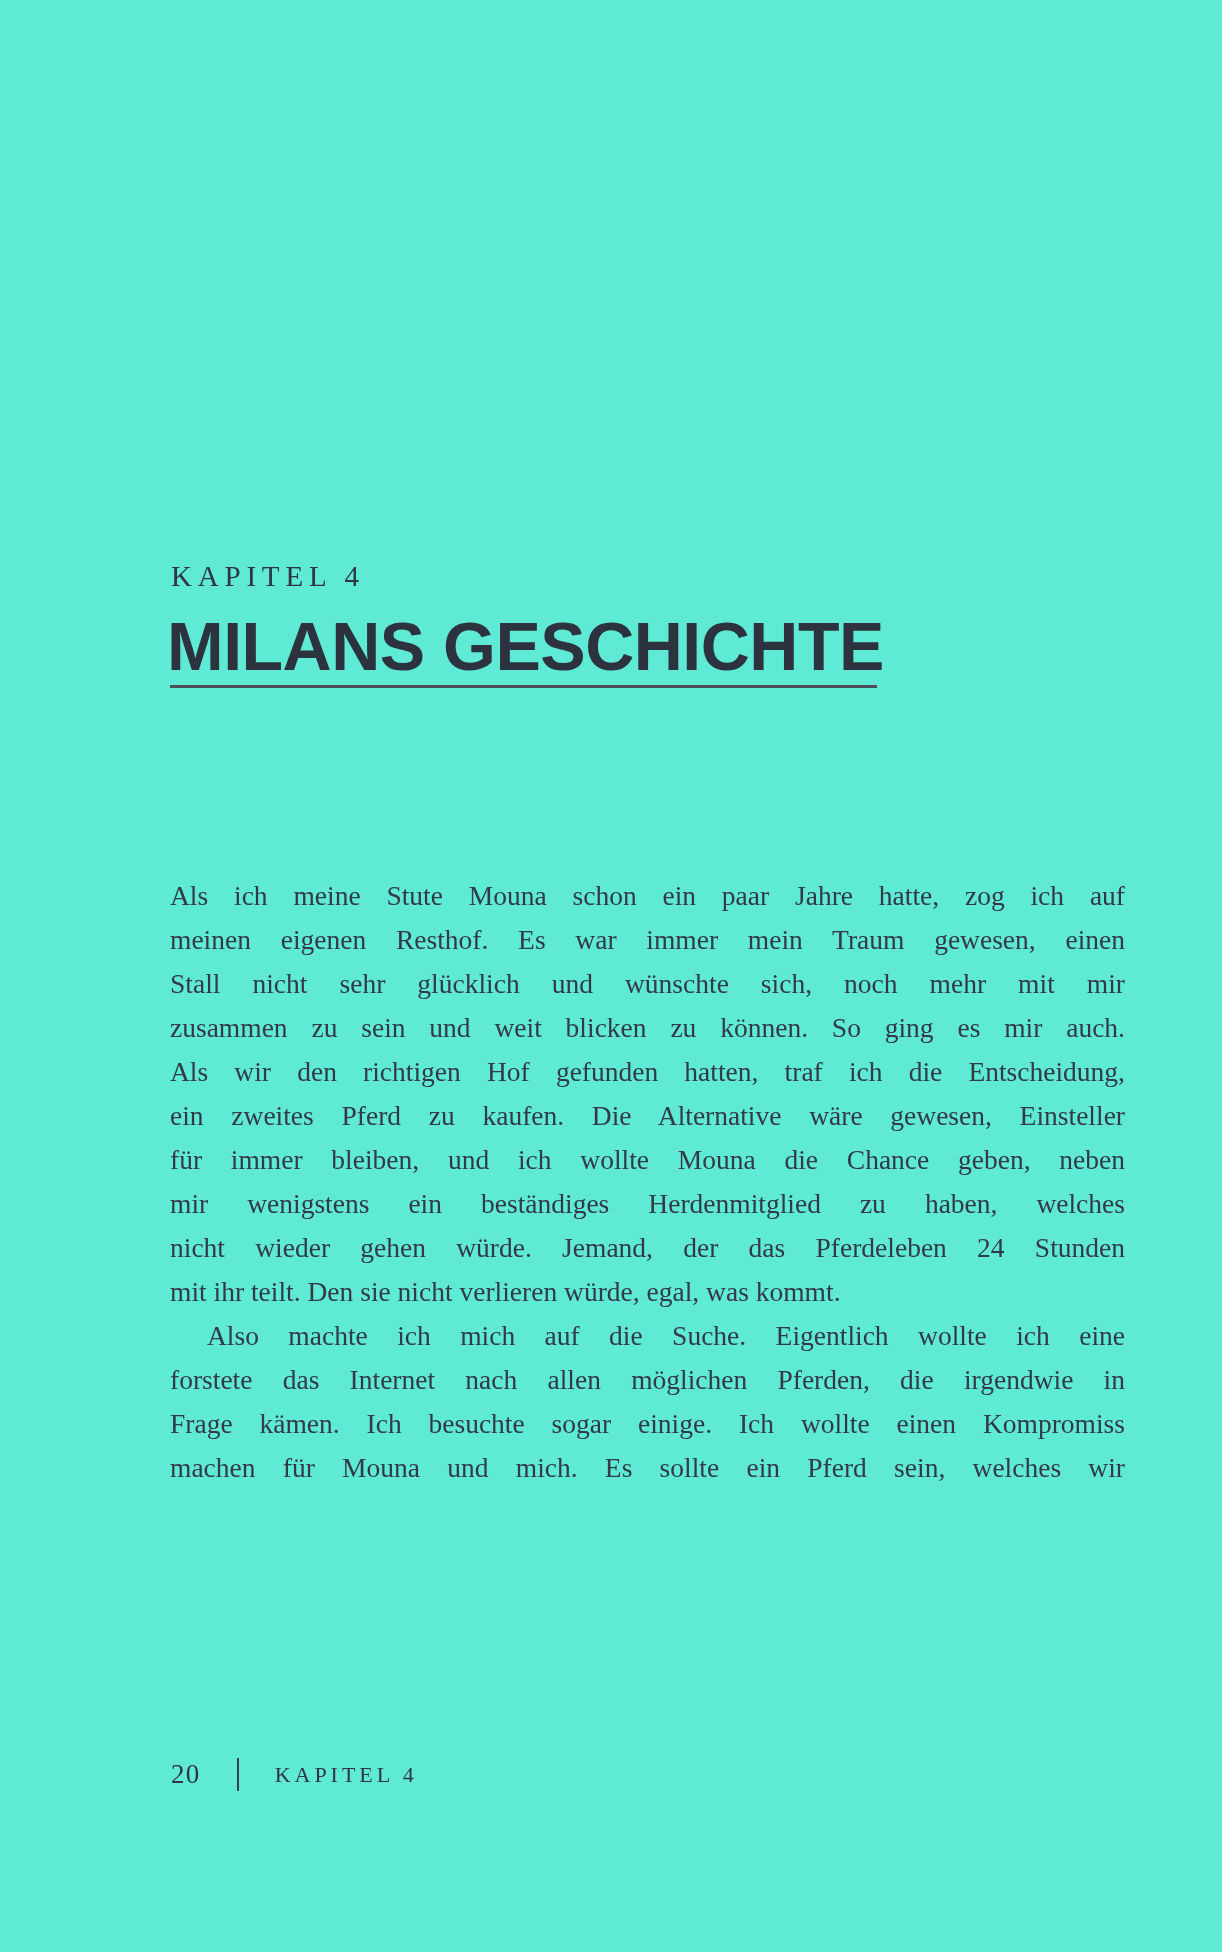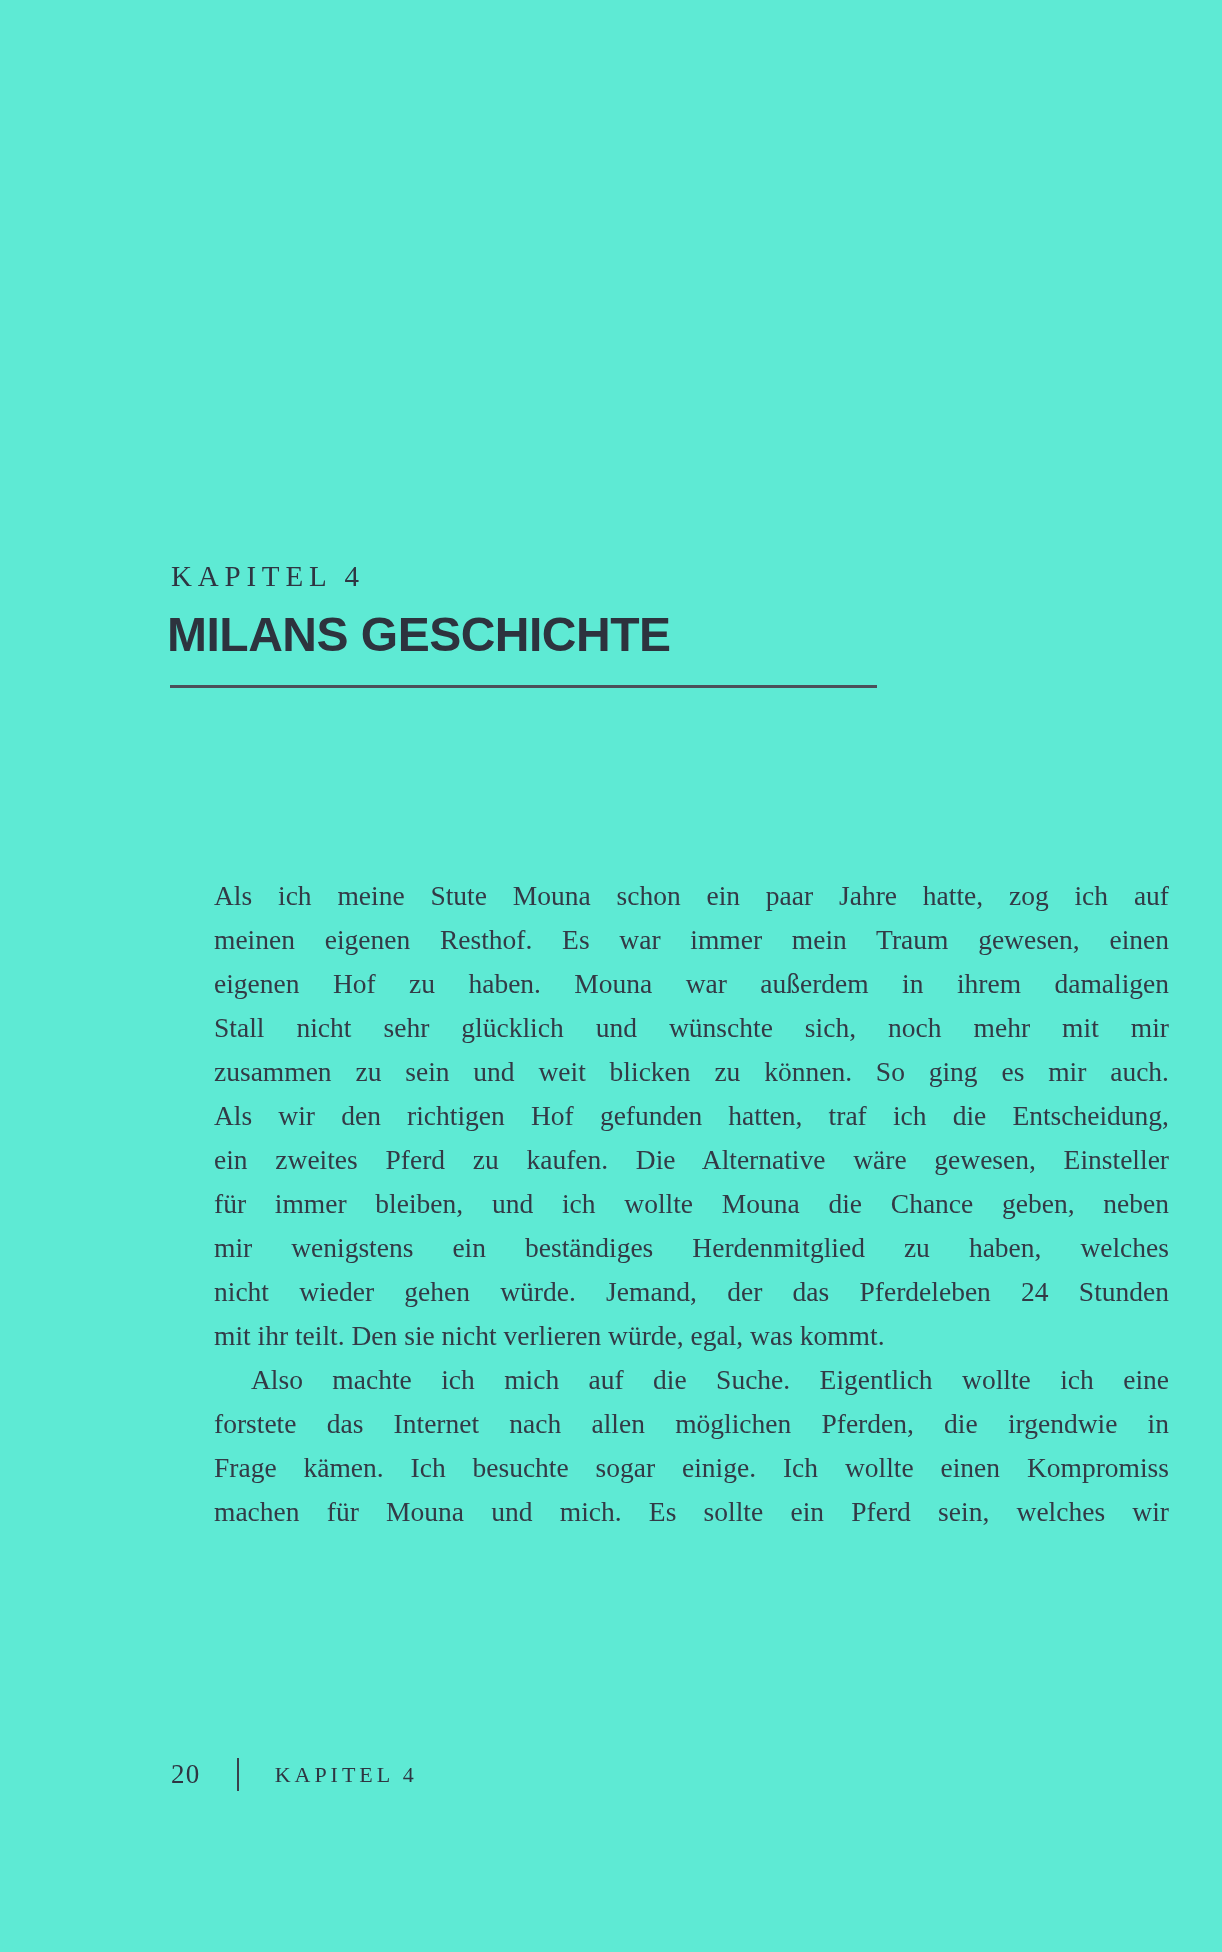--- a/index.html
+++ b/index.html
@@ -19,42 +19,41 @@
     letter-spacing: 0.2em;
     color: #2f3542;
     white-space: nowrap;
   }
   .title {
     position: absolute;
     left: 167px;
     top: 607px;
     font-family: "Liberation Sans", sans-serif;
     font-weight: bold;
-    font-size: 48px;
+    font-size: 68px;
     letter-spacing: -0.5px;
     color: #2d333e;
     white-space: nowrap;
   }
   .rule {
     position: absolute;
     left: 170px;
     top: 685px;
     width: 707px;
     height: 3px;
     background: #4b505a;
   }
   .body-text {
     position: absolute;
     left: 170px;
     top: 874px;
     width: 955px;
     font-size: 27.5px;
     line-height: 44px;
     color: #333a46;
-    margin-left: 44px;
   }
   .line {
     text-align: justify;
     text-align-last: justify;
     height: 44px;
     overflow: hidden;
     white-space: nowrap;
   }
   .line.justified { white-space: normal; }
   .line.last-left { text-align-last: left; }
@@ -84,21 +83,20 @@
   <div class="kicker">KAPITEL 4</div>
 
   <div class="title">MILANS GESCHICHTE</div>
 
   <div class="rule"></div>
 
   <div class="body-text">
       <div>
         <div class="line justified">Als ich meine Stute Mouna schon ein paar Jahre hatte, zog ich auf</div>
         <div class="line justified">meinen eigenen Resthof. Es war immer mein Traum gewesen, einen</div>
-        <div class="line justified">eigenen Hof zu haben. Mouna war außerdem in ihrem damaligen</div>
         <div class="line justified">Stall nicht sehr glücklich und wünschte sich, noch mehr mit mir</div>
         <div class="line justified">zusammen zu sein und weit blicken zu können. So ging es mir auch.</div>
         <div class="line justified">Als wir den richtigen Hof gefunden hatten, traf ich die Entscheidung,</div>
         <div class="line justified">ein zweites Pferd zu kaufen. Die Alternative wäre gewesen, Einsteller</div>
         <div class="line justified">für immer bleiben, und ich wollte Mouna die Chance geben, neben</div>
         <div class="line justified">mir wenigstens ein beständiges Herdenmitglied zu haben, welches</div>
         <div class="line justified">nicht wieder gehen würde. Jemand, der das Pferdeleben 24 Stunden</div>
         <div class="line justified last-left">mit ihr teilt. Den sie nicht verlieren würde, egal, was kommt.</div>
       </div>
       <div>

